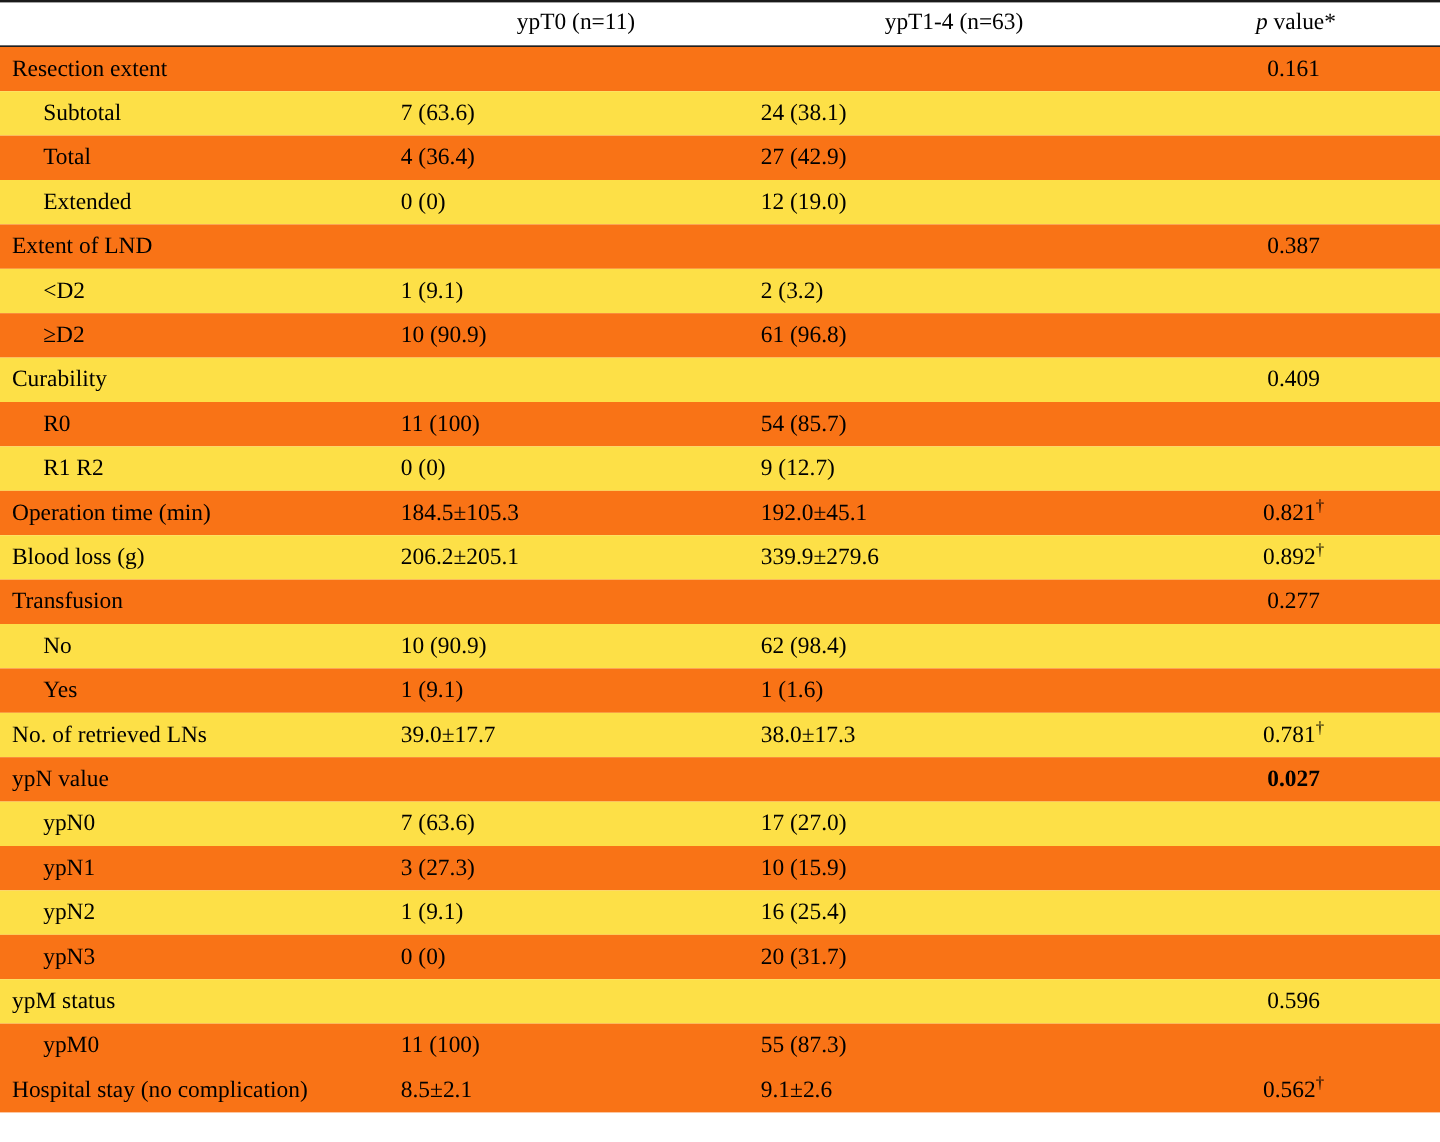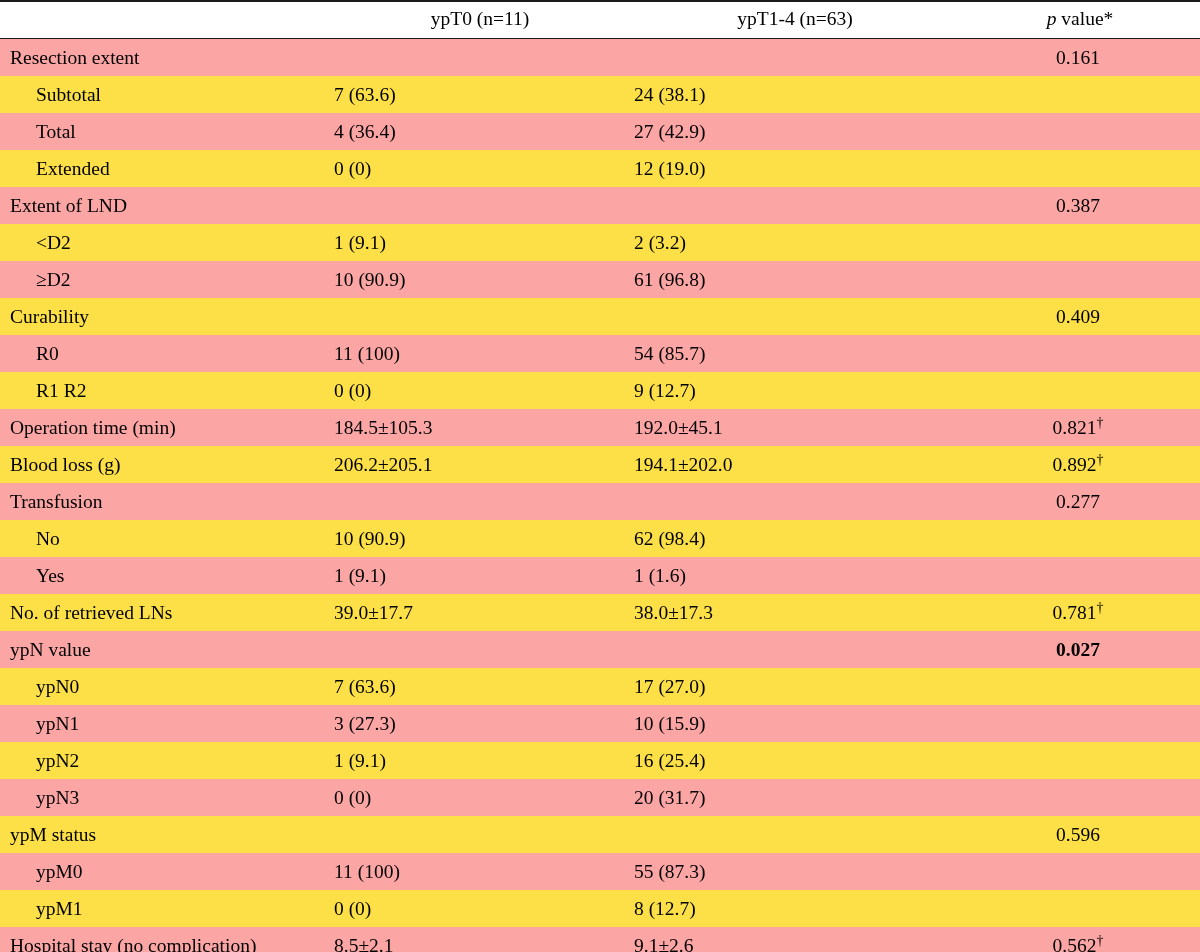--- a/index.html
+++ b/index.html
@@ -43,21 +43,21 @@
   }
   .pval-head em {
     font-style: italic;
   }
   tbody td {
     padding: 5px 4px;
     vertical-align: middle;
     height: 27px;
   }
   tbody tr.shade td {
-    background: #fca5a5;
+    background: #f97316;
   }
   tbody tr.plain td {
     background: #fde047;
   }
   td.label {
     text-align: left;
     padding-left: 10px;
   }
   td.label.indent {
     padding-left: 36px;
@@ -161,21 +161,21 @@
         </tr>
         <tr class="shade">
           <td class="label">Operation time (min)</td>
           <td class="num">184.5±105.3</td>
           <td class="num">192.0±45.1</td>
           <td class="pval"><span>0.821</span><sup>†</sup></td>
         </tr>
         <tr class="plain">
           <td class="label">Blood loss (g)</td>
           <td class="num">206.2±205.1</td>
-          <td class="num">194.1±202.0</td>
+          <td class="num">339.9±279.6</td>
           <td class="pval"><span>0.892</span><sup>†</sup></td>
         </tr>
         <tr class="shade">
           <td class="label">Transfusion</td>
           <td class="num"></td>
           <td class="num"></td>
           <td class="pval"><span>0.277</span></td>
         </tr>
         <tr class="plain">
           <td class="label indent">No</td>
@@ -228,26 +228,20 @@
         <tr class="plain">
           <td class="label">ypM status</td>
           <td class="num"></td>
           <td class="num"></td>
           <td class="pval"><span>0.596</span></td>
         </tr>
         <tr class="shade">
           <td class="label indent">ypM0</td>
           <td class="num">11 (100)</td>
           <td class="num">55 (87.3)</td>
-          <td class="pval"><span></span></td>
-        </tr>
-        <tr class="plain">
-          <td class="label indent">ypM1</td>
-          <td class="num">0 (0)</td>
-          <td class="num">8 (12.7)</td>
           <td class="pval"><span></span></td>
         </tr>
         <tr class="shade">
           <td class="label">Hospital stay (no complication)</td>
           <td class="num">8.5±2.1</td>
           <td class="num">9.1±2.6</td>
           <td class="pval"><span>0.562</span><sup>†</sup></td>
         </tr>
       </tbody>
   </table>

